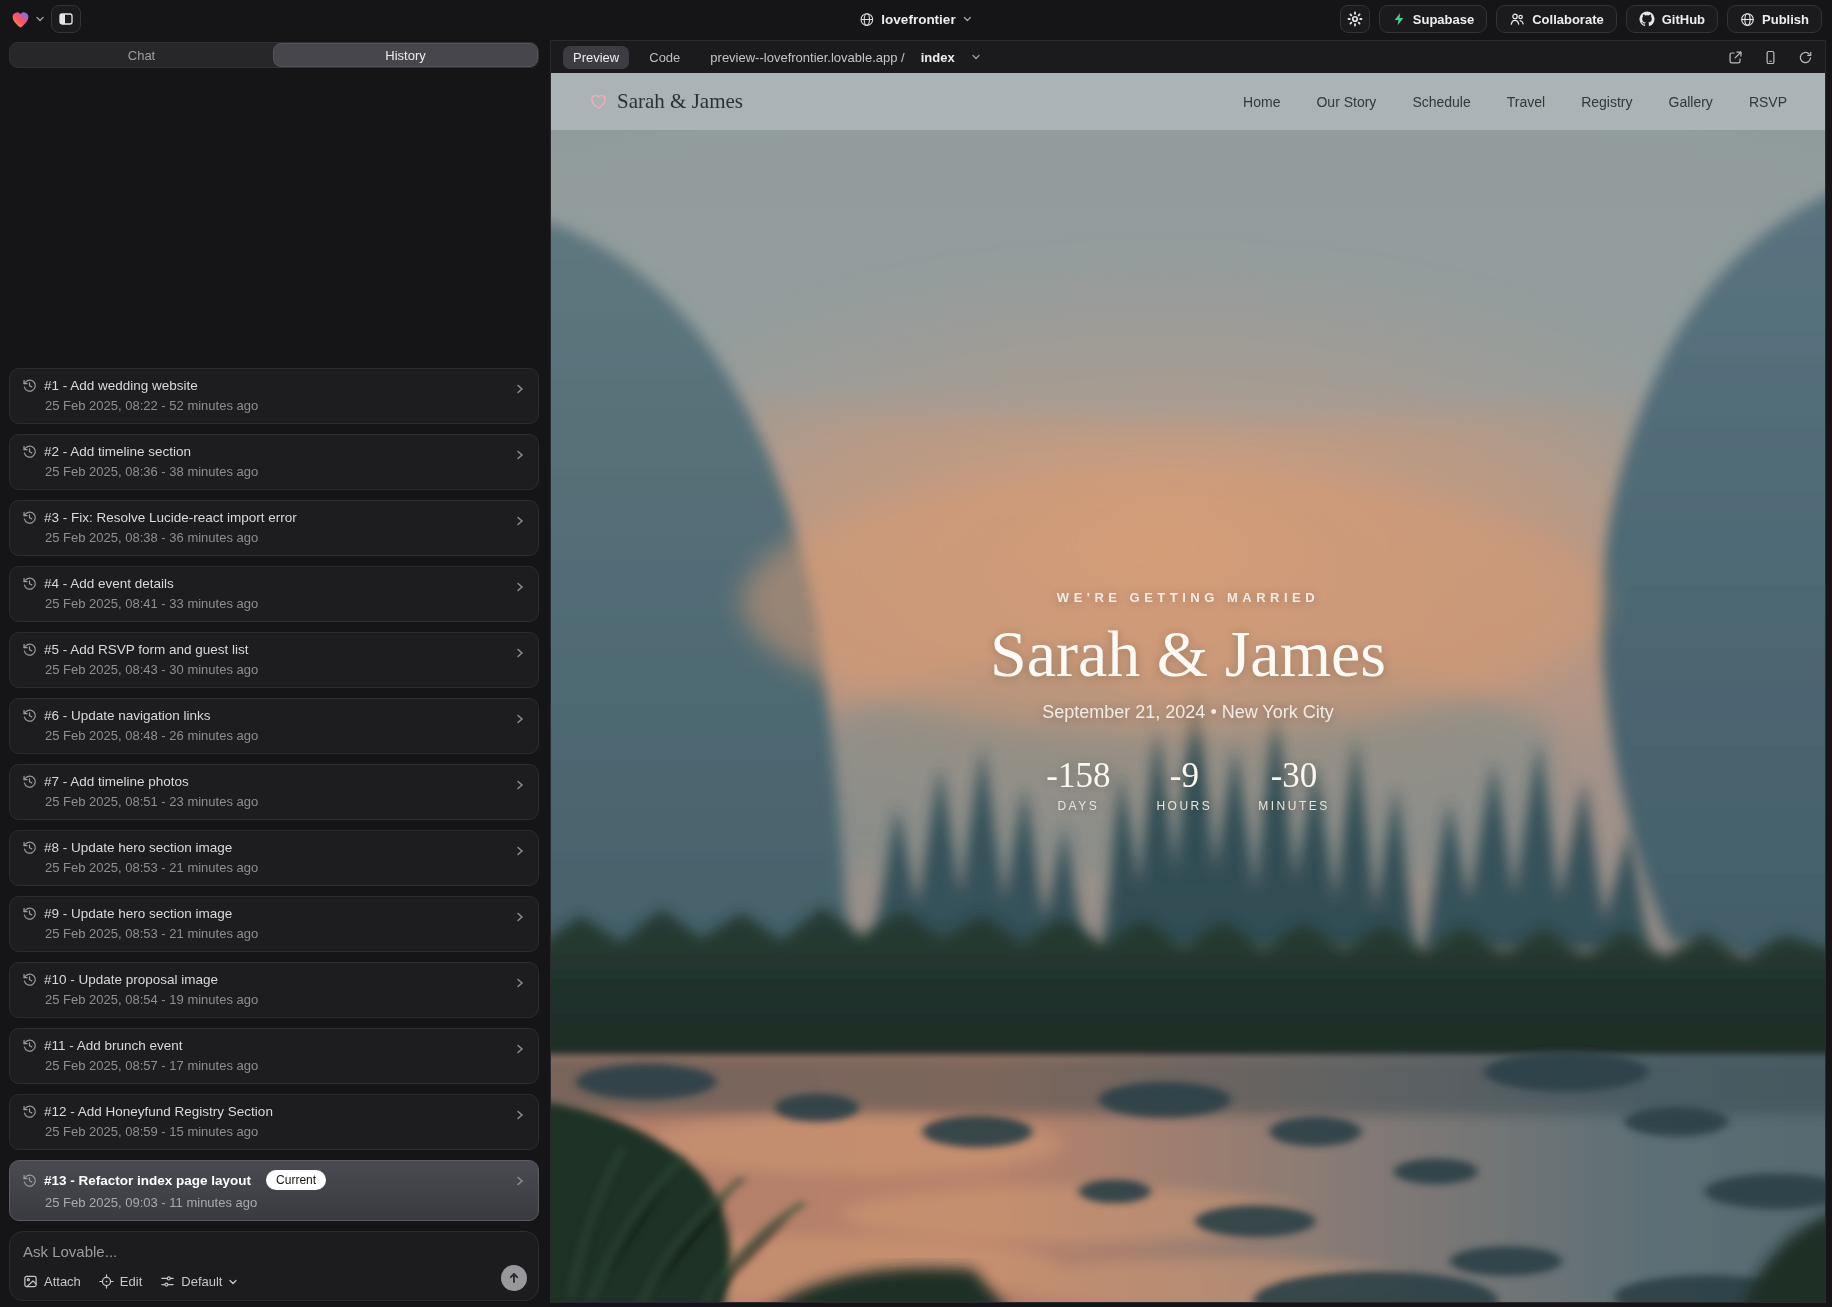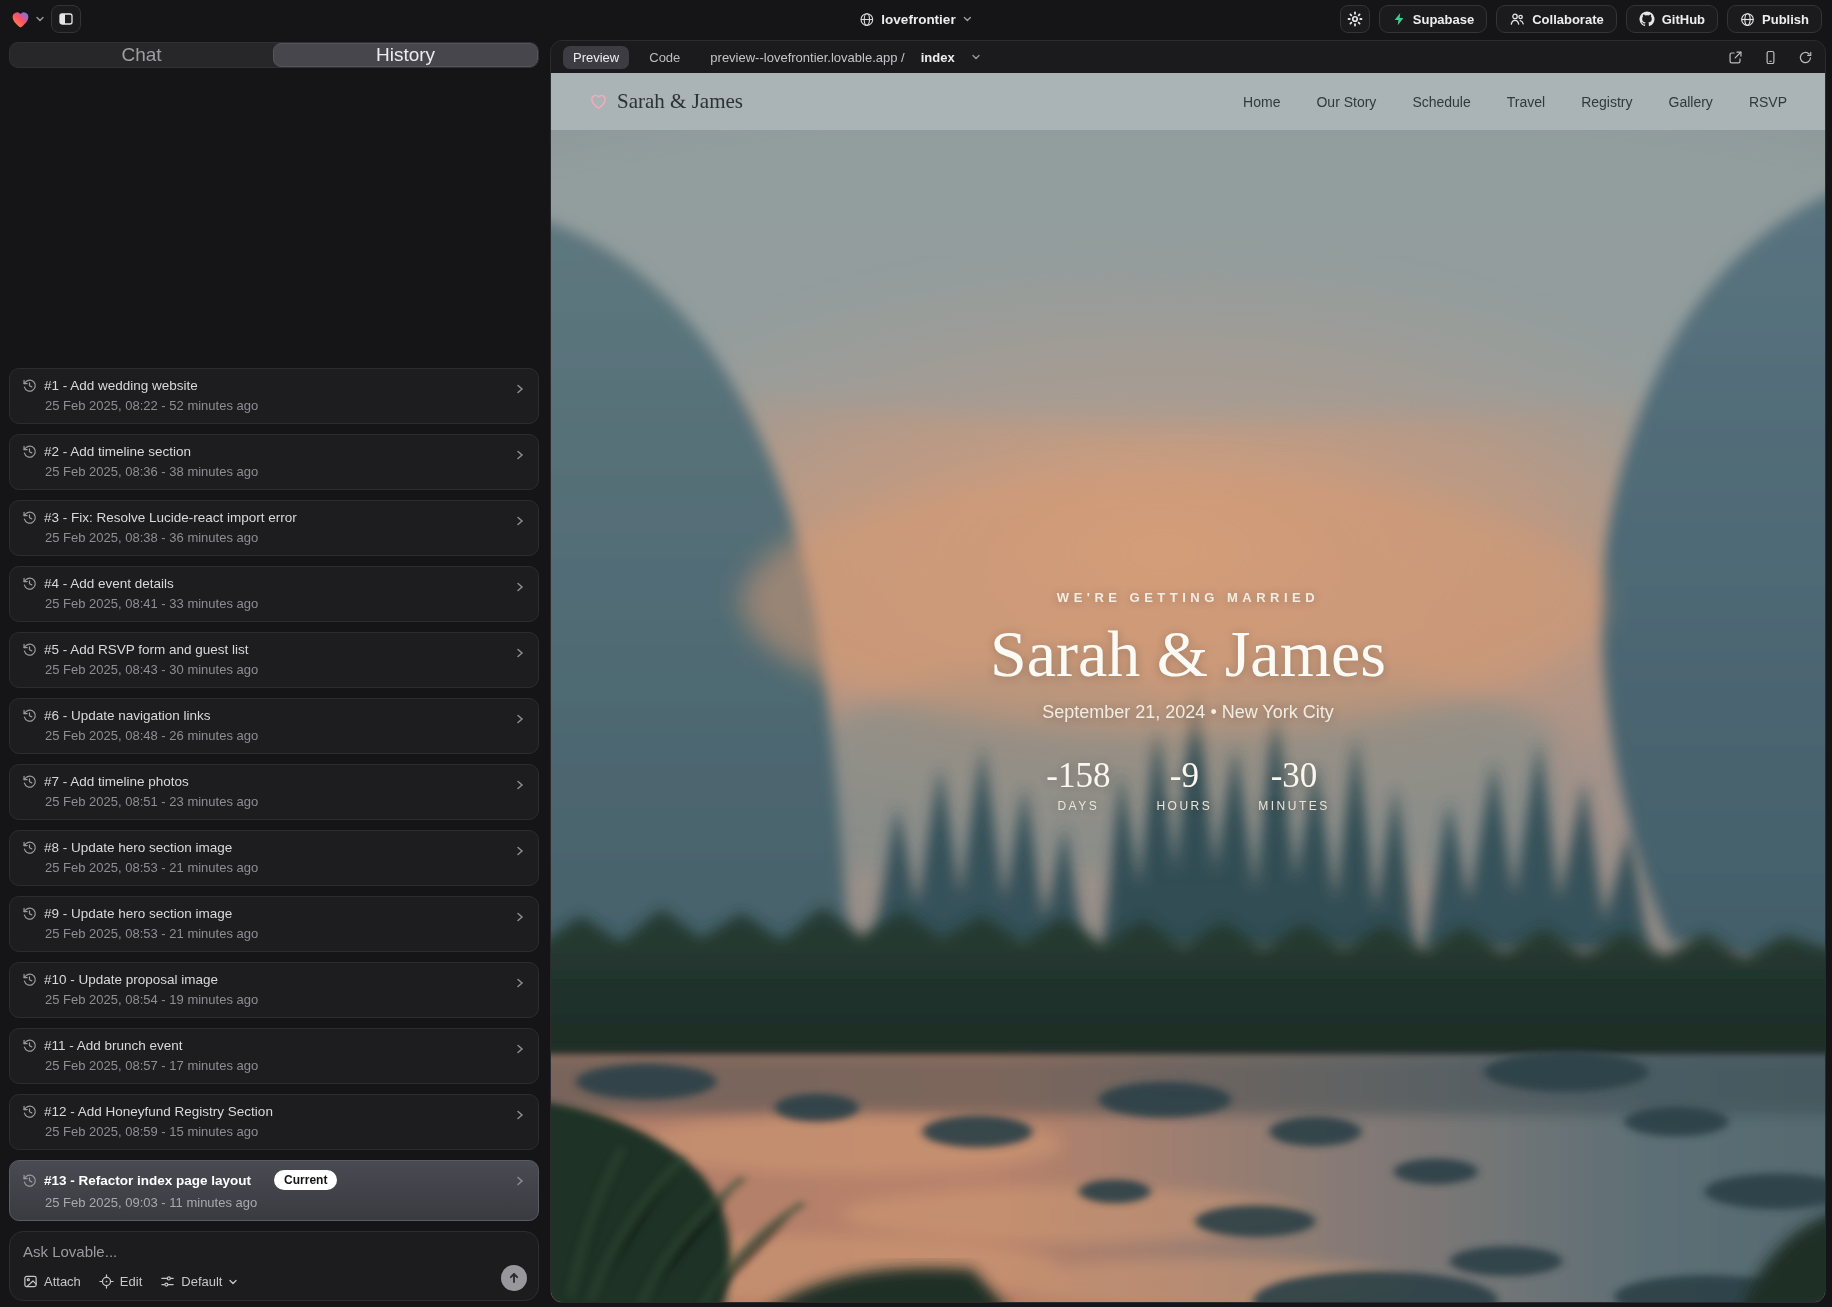--- a/index.html
+++ b/index.html
@@ -20,49 +20,49 @@
     color:#ededf0; font-size:13px; font-weight:600; }
 
   
   .workspace { display:flex; height:1269px; }
 
   
   .sidebar { width:548px; display:flex; flex-direction:column; padding:4px 9px 6px 9px; }
   .seg { display:flex; background:#27272a; border:1px solid #303034; border-radius:9px;
     height:26px; overflow:hidden; flex:none; }
   .seg-tab { flex:1; display:flex; align-items:center; justify-content:center;
-    font-size:19px; color:#9d9da3; border-radius:8px; cursor:pointer; }
+    font-size:13px; color:#9d9da3; border-radius:8px; cursor:pointer; }
   .seg-tab.active { background:#46464c; color:#ececef; border:1px solid #55555c; }
 
   .history-area { flex:1; display:flex; flex-direction:column; justify-content:flex-end;
     gap:10px; margin-top:10px; overflow:hidden; }
   .hcard { background:#1d1d20; border:1px solid #2c2c30; border-radius:10px;
     padding:9px 12px 10px 12px; position:relative; flex:none; cursor:pointer; }
   .hcard .row1 { display:flex; align-items:center; gap:7px; }
   .hcard .title { font-size:13.5px; color:#d9d9dd; }
   .hcard .time { font-size:13px; color:#8d8d94; margin:5px 0 0 23px; }
   .hcard .chev { position:absolute; right:12px; top:14px; }
   .hcard.current { background:linear-gradient(180deg,#4a4a52 0%, #3a3a41 100%); border-color:#5a5a62; }
   .hcard.current .title { color:#ffffff; font-weight:700; }
   .hcard.current .time { color:#a8a8af; }
-  .badge { background:#ffffff; color:#141416; font-size:12px; font-weight:700;
-    border-radius:999px; padding:3px 10px; margin-left:16px; }
+  .badge { background:#ffffff; color:#141416; font-size:12px; font-weight:400;
+    border-radius:999px; padding:3px 10px; margin-left:8px; }
 
   .composer { margin-top:10px; flex:none; height:70px; background:#1c1c1f;
     border:1px solid #2d2d31; border-radius:14px; padding:11px 13px; position:relative; }
   .composer .ph { font-size:15px; color:#9b9ba1; }
   .composer .ctr-row { position:absolute; left:13px; bottom:11px; display:flex;
     align-items:center; gap:18px; color:#c6c6cb; font-size:13px; }
   .ctr { display:flex; align-items:center; gap:6px; cursor:pointer; }
   .send-btn { position:absolute; right:11px; bottom:9px; width:26px; height:26px;
     border-radius:50%; background:#97979c; display:flex; align-items:center;
     justify-content:center; color:#28282c; font-size:15px; font-weight:700; cursor:pointer; }
 
   
-  .preview-panel { flex:1; margin:2px 6px 4px 2px; border:1px solid #2b2b2f; border-radius:12px;
+  .preview-panel { flex:1; margin:2px 6px 4px 2px; border:1px solid #2b2b2f; border-radius:0;
     background:#1b1b1d; display:flex; flex-direction:column; overflow:hidden; }
   .ptoolbar { height:32px; flex:none; display:flex; align-items:center; padding:0 12px; gap:10px; }
   .ptab { font-size:13px; color:#bcbcc2; padding:4px 10px; border-radius:7px; cursor:pointer; }
   .ptab.active { background:#3c3c42; color:#ededf0; }
   .purl { display:flex; align-items:center; gap:16px; margin-left:10px; font-size:13px; color:#c3c3c9; }
   .purl b { color:#ededf0; font-weight:600; }
   .ptools { margin-left:auto; display:flex; align-items:center; gap:20px; }
 
   
   .viewport { flex:1; position:relative; overflow:hidden; background:#3c4d55; }

